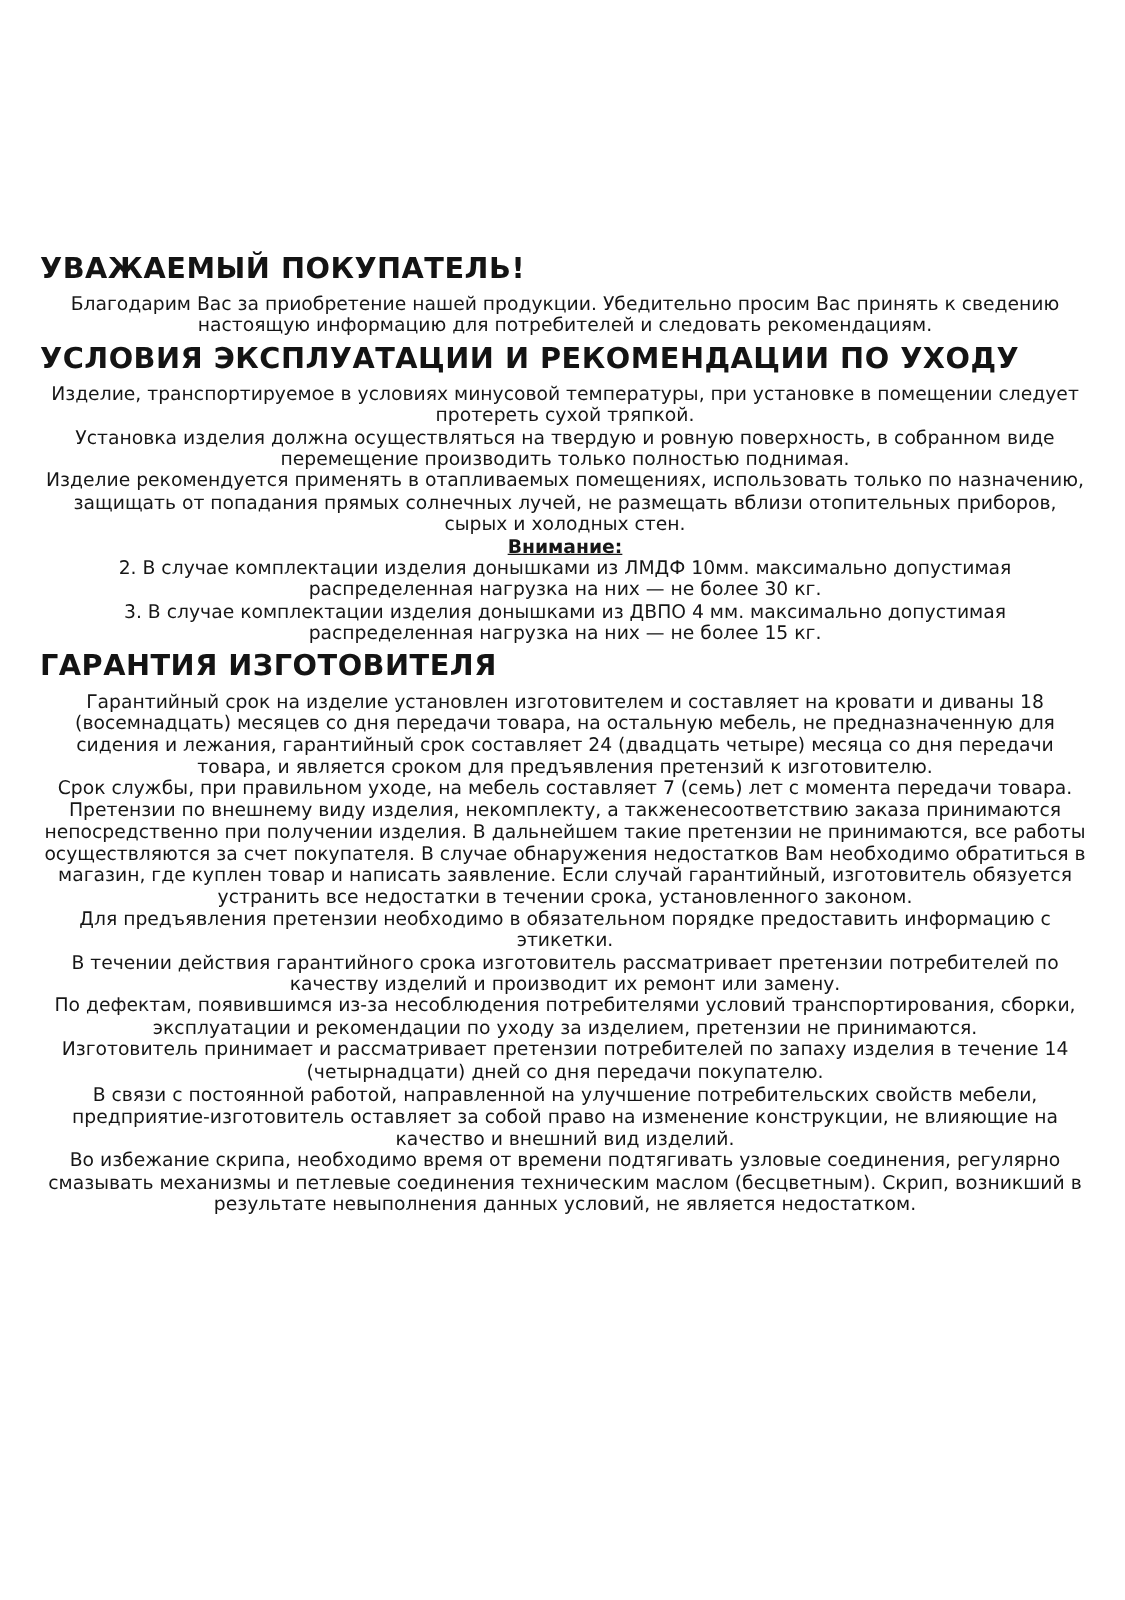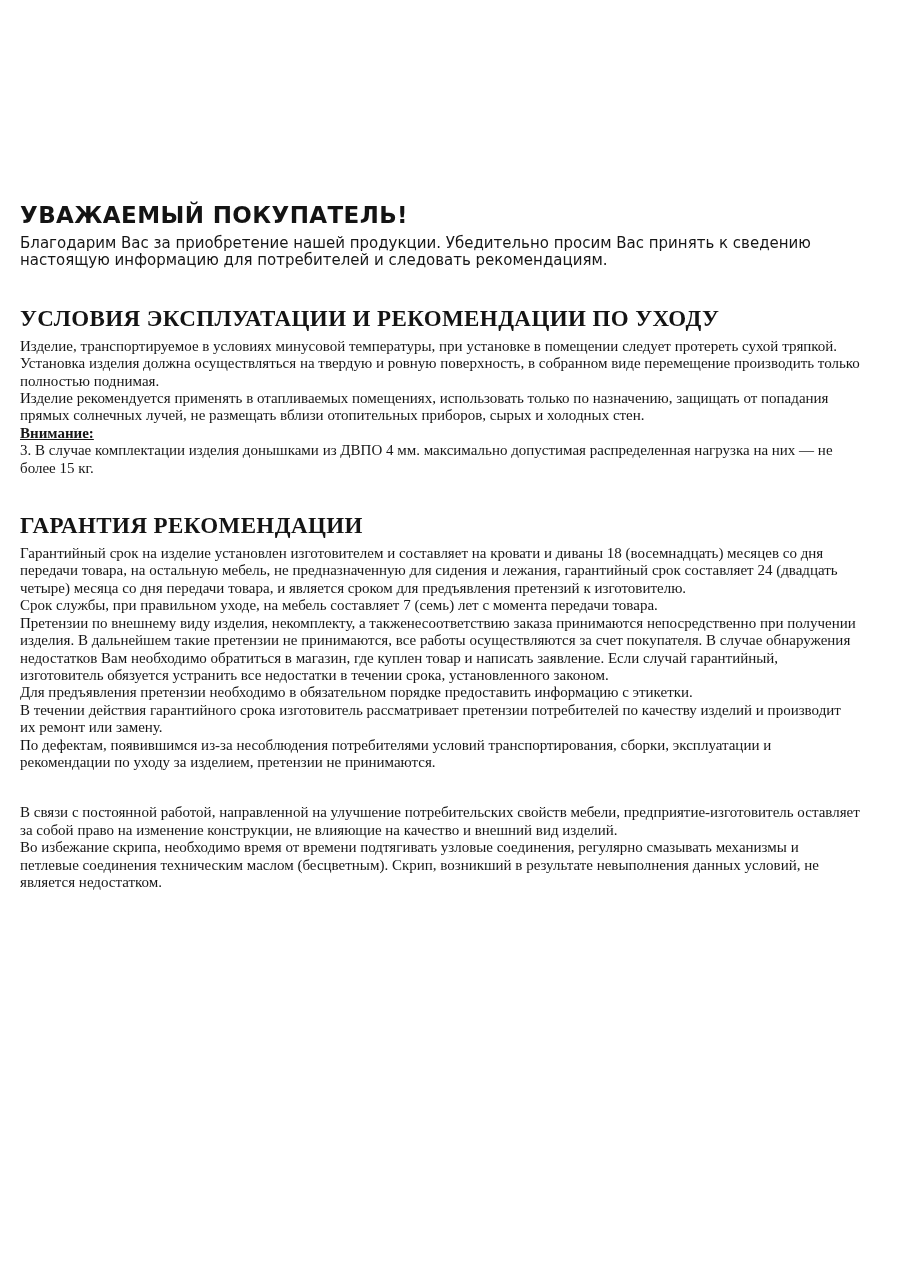--- a/index.html
+++ b/index.html
@@ -6,49 +6,49 @@
     margin: 0;
     padding: 0;
     background: #ffffff;
   }
   .page {
     position: relative;
     width: 900px;
     height: 1280px;
     background: #ffffff;
     box-sizing: border-box;
-    padding: 200px 28px 0 20px;
+    padding: 200px 28px 0 32px;
     font-family: "DejaVu Sans", "Liberation Sans", sans-serif;
     color: #161616;
     overflow: hidden;
   }
   .content {
     width: 840px;
   }
   section {
     margin: 0;
   }
   section + section {
-    margin-top: 33px;
-    font-family: Liberation Serif, serif;
+    margin-top: 2px;
   }
   h1 {
     margin: 0 0 4px 0;
     font-size: 23px;
     line-height: 31px;
     font-weight: 700;
     letter-spacing: 0.4px;
     color: #141414;
   }
   p {
     margin: 0;
     font-size: 15px;
     line-height: 17.4px;
     letter-spacing: 0px;
     word-spacing: 0px;
+    text-align: center;
   }
   p.attention {
     font-weight: 700;
     text-decoration: underline;
   }
 </style>
 </head>
 <body>
 
 <div class="page">
@@ -58,31 +58,33 @@
       <h1>УВАЖАЕМЫЙ ПОКУПАТЕЛЬ!</h1>
       <p>Благодарим Вас за приобретение нашей продукции. Убедительно просим Вас принять к сведению настоящую информацию для потребителей и следовать рекомендациям.</p>
     </section>
 
     <section>
       <h1>УСЛОВИЯ ЭКСПЛУАТАЦИИ И РЕКОМЕНДАЦИИ ПО УХОДУ</h1>
       <p>Изделие, транспортируемое в условиях минусовой температуры, при установке в помещении следует протереть сухой тряпкой.</p>
       <p>Установка изделия должна осуществляться на твердую и ровную поверхность, в собранном виде перемещение производить только полностью поднимая.</p>
       <p>Изделие рекомендуется  применять в отапливаемых помещениях, использовать только по назначению, защищать от попадания прямых солнечных лучей, не размещать вблизи отопительных приборов, сырых и холодных стен.</p>
       <p class="attention">Внимание:</p>
+      <p>2. В случае комплектации изделия донышками из ЛМДФ 10мм. максимально допустимая распределенная нагрузка на них — не более 30 кг.</p>
       <p>3. В случае комплектации изделия донышками из ДВПО 4 мм. максимально допустимая распределенная нагрузка на них — не более 15 кг.</p>
     </section>
 
     <section>
-      <h1>ГАРАНТИЯ РЕКОМЕНДАЦИИ</h1>
+      <h1>ГАРАНТИЯ ИЗГОТОВИТЕЛЯ</h1>
       <p>Гарантийный срок на изделие установлен изготовителем и составляет на кровати и диваны 18 (восемнадцать) месяцев со дня передачи товара, на остальную мебель, не предназначенную для сидения и лежания, гарантийный срок составляет 24 (двадцать четыре) месяца со дня передачи товара, и является сроком для предъявления претензий к изготовителю.</p>
       <p>Срок службы, при правильном уходе, на мебель составляет 7 (семь) лет с момента передачи товара.</p>
       <p>Претензии по внешнему виду изделия, некомплекту, а такженесоответствию заказа принимаются непосредственно при получении изделия. В дальнейшем такие претензии не принимаются, все работы осуществляются за счет покупателя. В случае обнаружения недостатков  Вам необходимо обратиться в магазин, где куплен товар и написать заявление. Если случай гарантийный, изготовитель обязуется устранить все недостатки в течении срока, установленного законом.</p>
       <p>Для предъявления претензии необходимо в обязательном порядке предоставить информацию с этикетки.</p>
       <p>В течении действия гарантийного срока изготовитель рассматривает претензии потребителей по качеству изделий и производит их ремонт или замену.</p>
       <p>По дефектам, появившимся из-за несоблюдения потребителями условий транспортирования, сборки, эксплуатации и рекомендации по уходу за изделием, претензии не принимаются.</p>
+      <p>Изготовитель принимает и рассматривает претензии потребителей по запаху изделия в течение 14 (четырнадцати) дней со дня передачи  покупателю.</p>
     </section>
 
     <section>
       <p>В связи с постоянной работой, направленной на улучшение потребительских свойств мебели, предприятие-изготовитель оставляет за собой право на изменение конструкции, не влияющие на качество и внешний вид изделий.</p>
       <p>Во избежание скрипа, необходимо время от времени подтягивать узловые соединения, регулярно смазывать механизмы и петлевые соединения техническим маслом (бесцветным). Скрип, возникший в результате невыполнения данных условий, не является недостатком.</p>
     </section>
 
   </div>
 </div>
 

